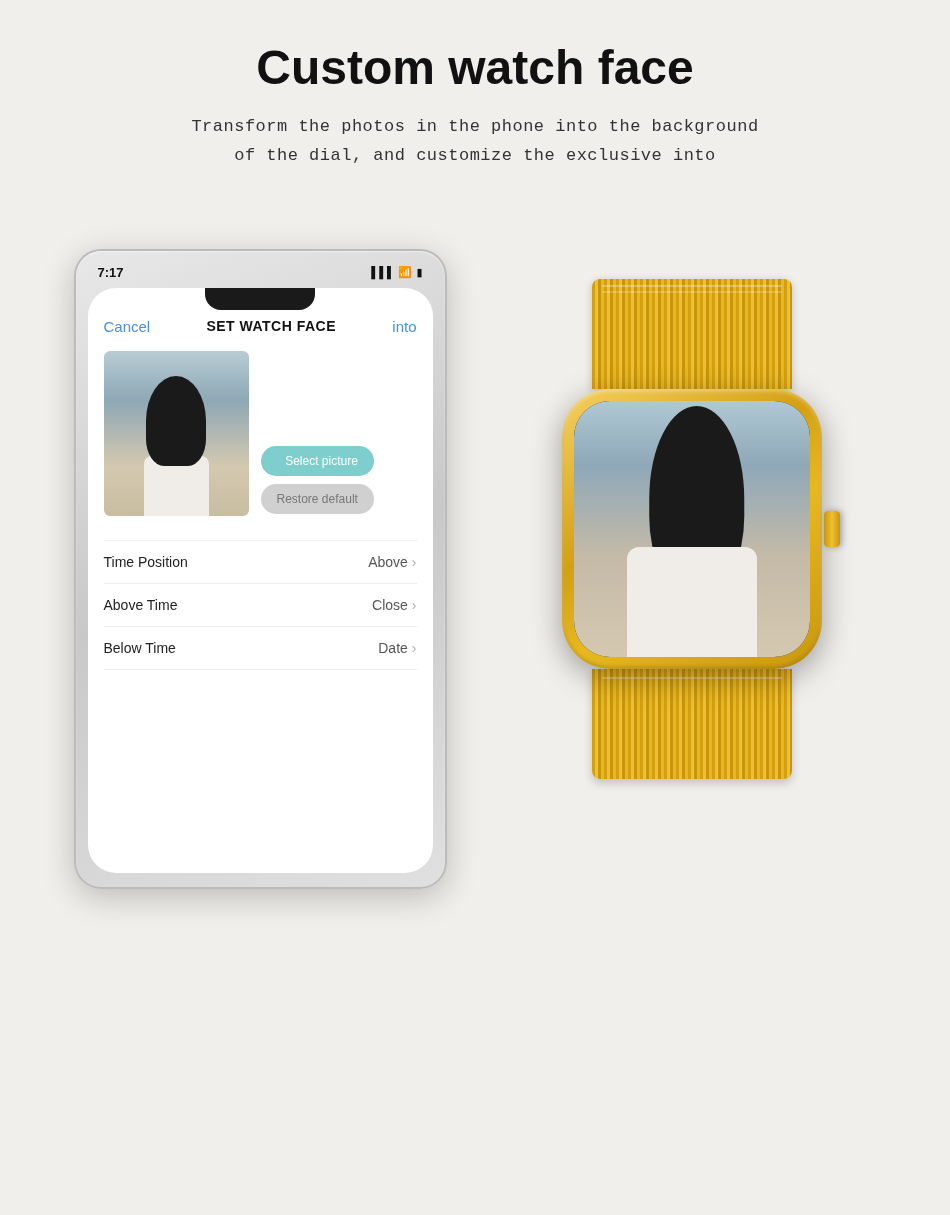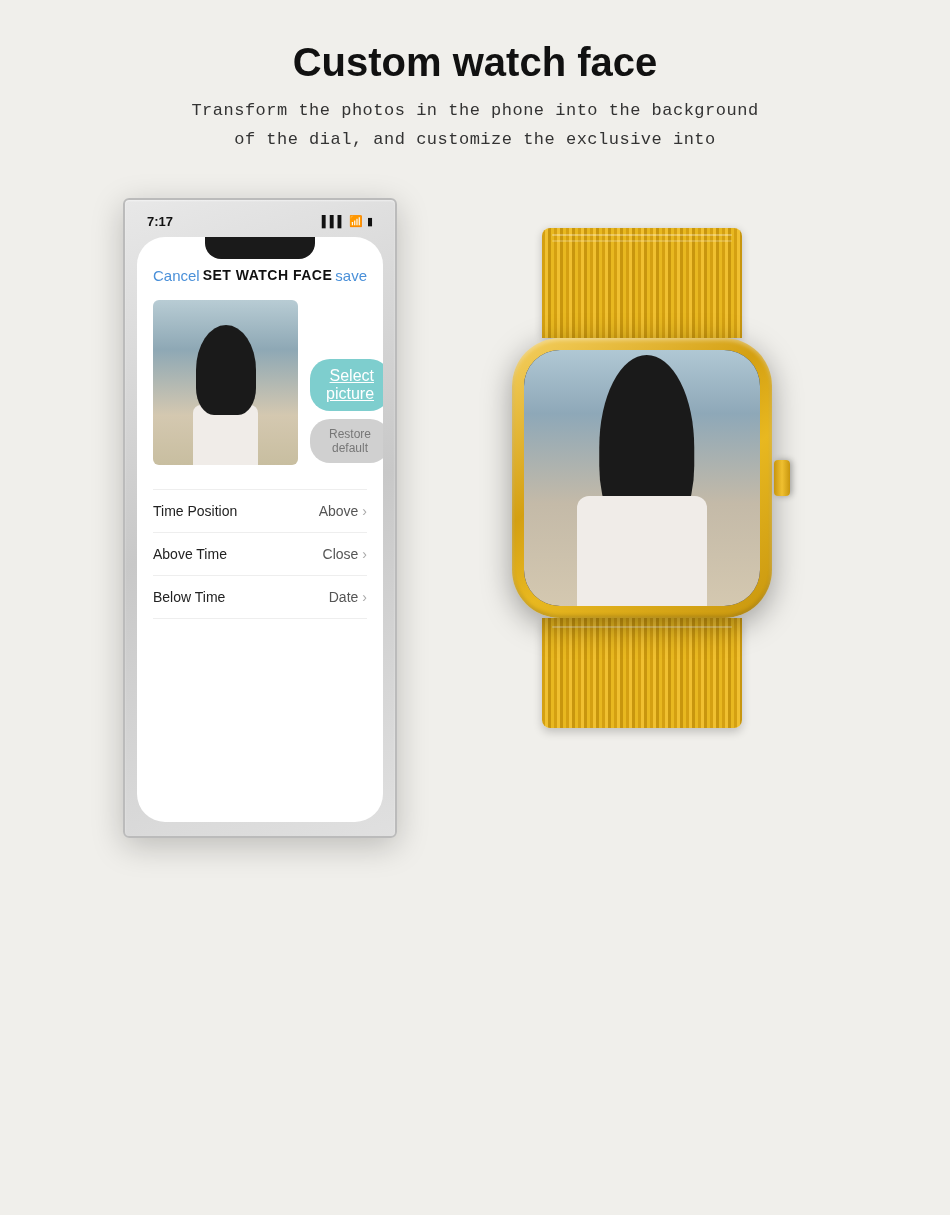--- a/index.html
+++ b/index.html
@@ -8,54 +8,54 @@
       min-height: 1215px;
       background: #f0efeb;
       font-family: Georgia, serif;
       display: flex;
       flex-direction: column;
       align-items: center;
       padding: 40px 30px 40px;
     }
 
     .page-title {
-      font-size: 40px;
+      font-size: 48px;
       font-weight: 900;
       color: #111;
       text-align: center;
-      margin-bottom: 12px;
+      margin-bottom: 18px;
       font-family: Arial, sans-serif;
     }
 
     .page-subtitle {
       font-size: 17px;
       color: #333;
       text-align: center;
       line-height: 1.7;
       letter-spacing: 0.5px;
       font-family: 'Courier New', monospace;
-      margin-bottom: 43px;
+      margin-bottom: 78px;
       max-width: 700px;
     }
 
     .devices-row {
       display: flex;
       flex-direction: row;
       align-items: center;
       justify-content: center;
       gap: 60px;
       width: 100%;
     }
 
     
     .phone-outer {
-      width: 274px;
+      width: 373px;
       height: 640px;
       background: linear-gradient(160deg, #e8e8e8 0%, #c8c8c8 50%, #e0e0e0 100%);
-      border-radius: 6px;
+      border-radius: 27px;
       border: 2px solid #bbb;
       box-shadow: 0 8px 32px rgba(0,0,0,0.22), inset 0 1px 2px rgba(255,255,255,0.5);
       padding: 14px 12px;
       display: flex;
       flex-direction: column;
       position: relative;
     }
 
     .phone-notch-area {
       display: flex;
@@ -175,26 +175,25 @@
       flex-direction: column;
       gap: 8px;
       margin-bottom: 16px;
       align-self: flex-end;
       margin-top: -170px;
       margin-right: 0;
     }
     .select-picture-btn {
       background: #7ecece;
       color: #fff;
-      font-size: 16px;
+      font-size: 12px;
       padding: 8px 16px;
       border-radius: 20px;
       font-family: Arial, sans-serif;
       text-align: right;
-      text-decoration: underline;
     }
     .restore-btn {
       background: #d0d0d0;
       color: #777;
       font-size: 12px;
       padding: 8px 16px;
       border-radius: 20px;
       font-family: Arial, sans-serif;
       text-align: center;
     }
@@ -404,21 +403,21 @@
         <span>▮</span>
       </div>
     </div>
     <div class="phone-screen">
       <div class="phone-notch"></div>
       <div class="phone-content">
 
         <div class="app-header">
           <span class="app-cancel">Cancel</span>
           <span class="app-title">SET WATCH FACE</span>
-          <span class="app-save">save</span>
+          <span class="app-save">into</span>
         </div>
 
         <div style="display:flex; gap:12px; margin-bottom:10px;">
           <div class="photo-preview">
             <div class="photo-person">
               <div class="person-hair"></div>
               <div class="person-body"></div>
             </div>
           </div>
           <div class="select-restore-area">

